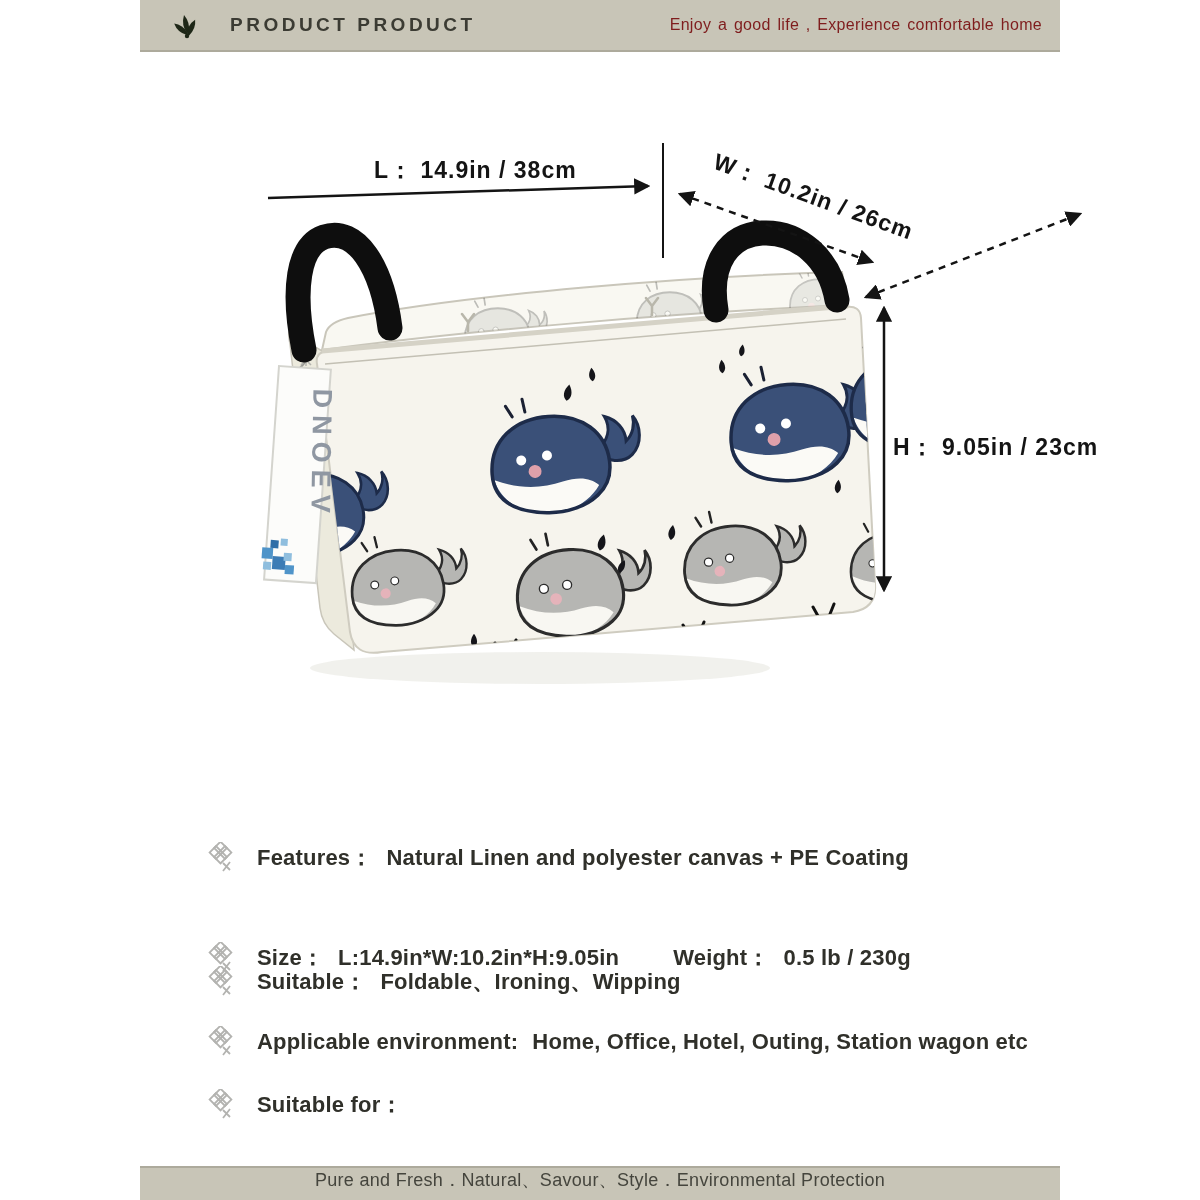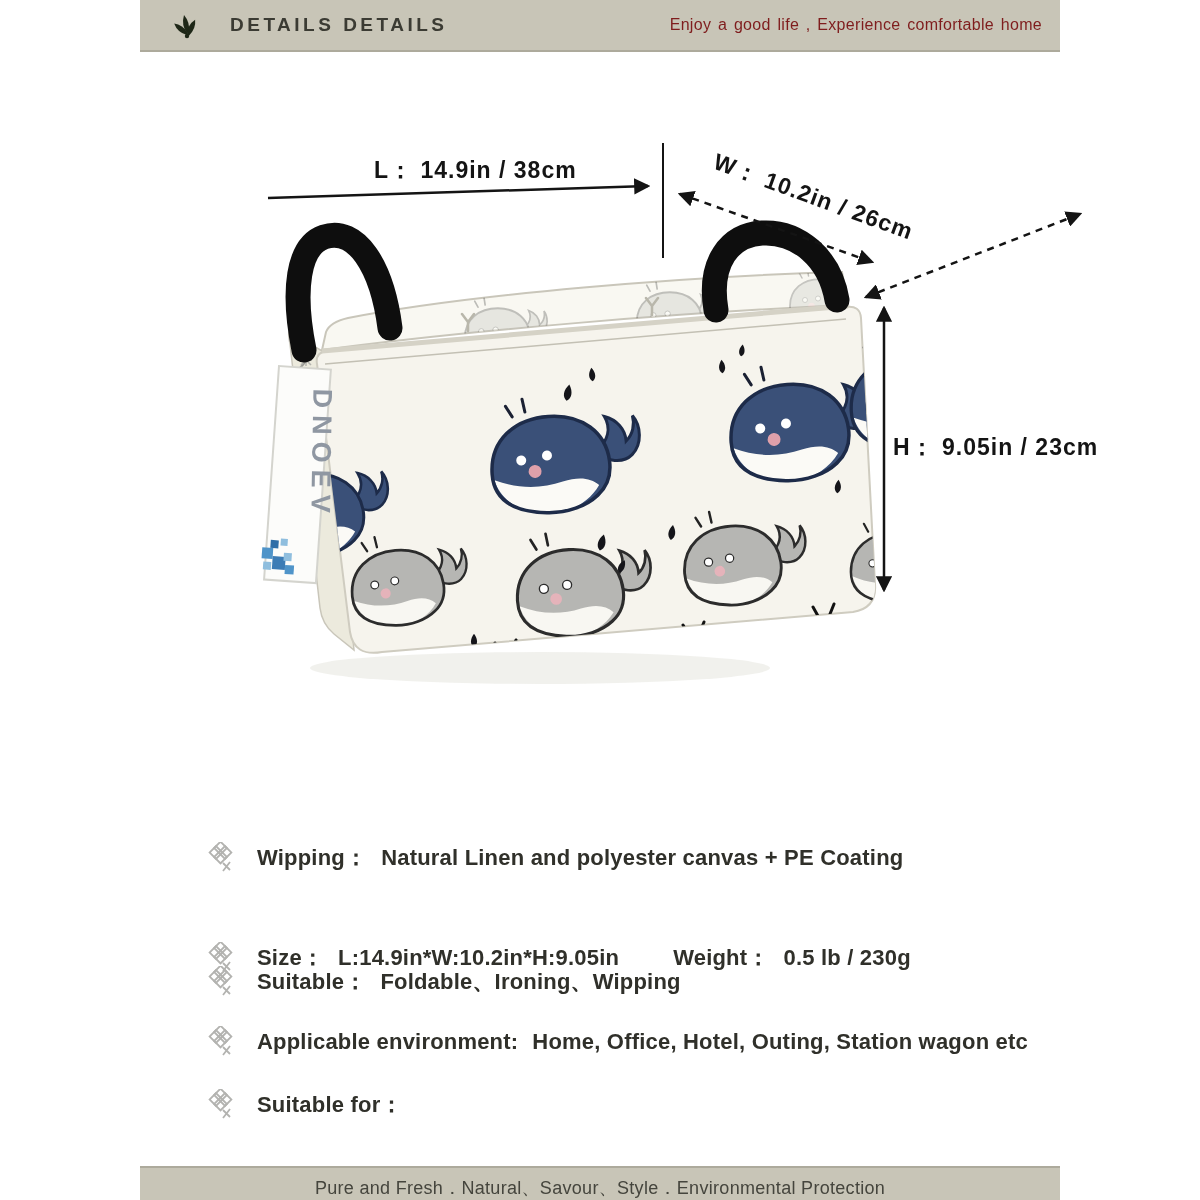--- a/index.html
+++ b/index.html
@@ -30,41 +30,41 @@
   .bullet { width:29px; height:33px; margin-right:22px; flex:0 0 auto; }
   .spec-label, .spec-value {
     font-size:22px; font-weight:bold; color:#30302a; letter-spacing:.2px; white-space:nowrap;
   }
   .spec-label { margin-right:14px; }
   .wgap { width:54px; flex:0 0 auto; }
   
   .bottombar {
     position:absolute; left:140px; top:1166px; width:920px; height:34px;
     background:#c8c5b7; border-top:2px solid #adaa9c; box-sizing:border-box;
-    display:flex; align-items:flex-end; justify-content:center;
+    display:flex; align-items:flex-start; justify-content:center;
   }
   .footer-text { font-size:18px; color:#45453d; letter-spacing:.3px; }
 </style>
 </head>
 <body>
 
 <div class="page">
 
   <header class="topbar">
     <span class="leaf">
       <svg viewBox="0 0 34 32" width="34" height="32">
         <g fill="#1e2717">
           <path d="M17,26 Q11,18 14,9 Q20,15 19,25 Z" transform="rotate(-38 17 26)"></path>
           <path d="M17,24 Q11,16 14,6 Q20,13 19,23 Z"></path>
           <path d="M17,26 Q11,18 14,9 Q20,15 19,25 Z" transform="rotate(38 17 26)"></path>
           <circle cx="17" cy="27" r="2.2"></circle>
         </g>
       </svg>
     </span>
-    <h1 class="title">DETAILS DETAILS</h1>
+    <h1 class="title">PRODUCT PRODUCT</h1>
     <div class="tagline">Enjoy a good life , Experience comfortable home</div>
   </header>
 
   <svg class="product-svg" viewBox="0 0 1200 780">
     <defs>
       <path id="wBody" d="M -64,0 C -64,-34 -38,-54 -4,-54 C 30,-54 52,-34 54,-6 C 55,8 50,20 40,28 C 28,38 8,44 -12,42 C -44,39 -64,26 -64,0 Z"></path>
       <path id="wTail" d="M 42,-16 C 54,-26 58,-38 52,-50 C 64,-46 72,-36 72,-24 C 79,-30 82,-40 80,-49 C 88,-38 88,-20 77,-10 C 68,-2 50,-4 42,-16 Z"></path>
       <path id="wBelly" d="M -62,6 C -40,16 -16,18 6,12 C 22,8 34,10 42,18 C 30,36 6,46 -16,43 C -42,39 -58,24 -62,6 Z"></path>
       <path id="drop" d="M 0,-7 C 4.5,-1 4.5,5 0,8 C -4.5,5 -4.5,-1 0,-7 Z"></path>
       <path id="bump" d="M -30,2 Q 0,-18 30,2 L 30,14 L -30,14 Z"></path>
@@ -200,21 +200,21 @@
         <svg viewBox="0 0 29 33">
             <g fill="none" stroke="#b3b3b0" stroke-width="1.8">
           <rect x="10" y="1.5" width="9" height="9" transform="rotate(45 14.5 6)"></rect>
           <rect x="10" y="10.5" width="9" height="9" transform="rotate(45 14.5 15)"></rect>
           <rect x="5.5" y="6" width="9" height="9" transform="rotate(45 10 10.5)"></rect>
           <rect x="14.5" y="6" width="9" height="9" transform="rotate(45 19 10.5)"></rect>
           <path d="M17,21 L24,28 M24,20 L17,29"></path>
         </g>
           </svg>
       </span>
-      <span class="spec-label">Wipping：</span>
+      <span class="spec-label">Features：</span>
       <span class="spec-value">Natural Linen and polyester canvas + PE Coating</span>
     </div>
 
     <div class="spec-row" style="top:940px">
       <span class="bullet">
         <svg viewBox="0 0 29 33">
             <g fill="none" stroke="#b3b3b0" stroke-width="1.8">
           <rect x="10" y="1.5" width="9" height="9" transform="rotate(45 14.5 6)"></rect>
           <rect x="10" y="10.5" width="9" height="9" transform="rotate(45 14.5 15)"></rect>
           <rect x="5.5" y="6" width="9" height="9" transform="rotate(45 10 10.5)"></rect>

